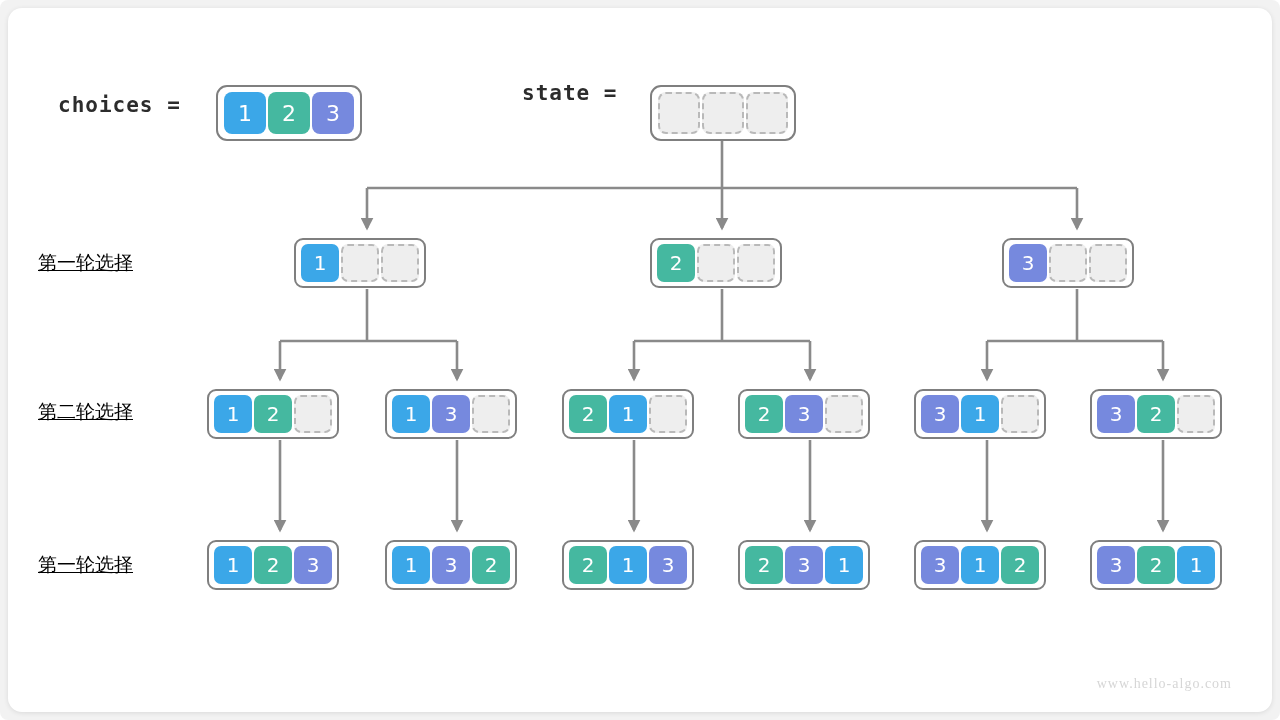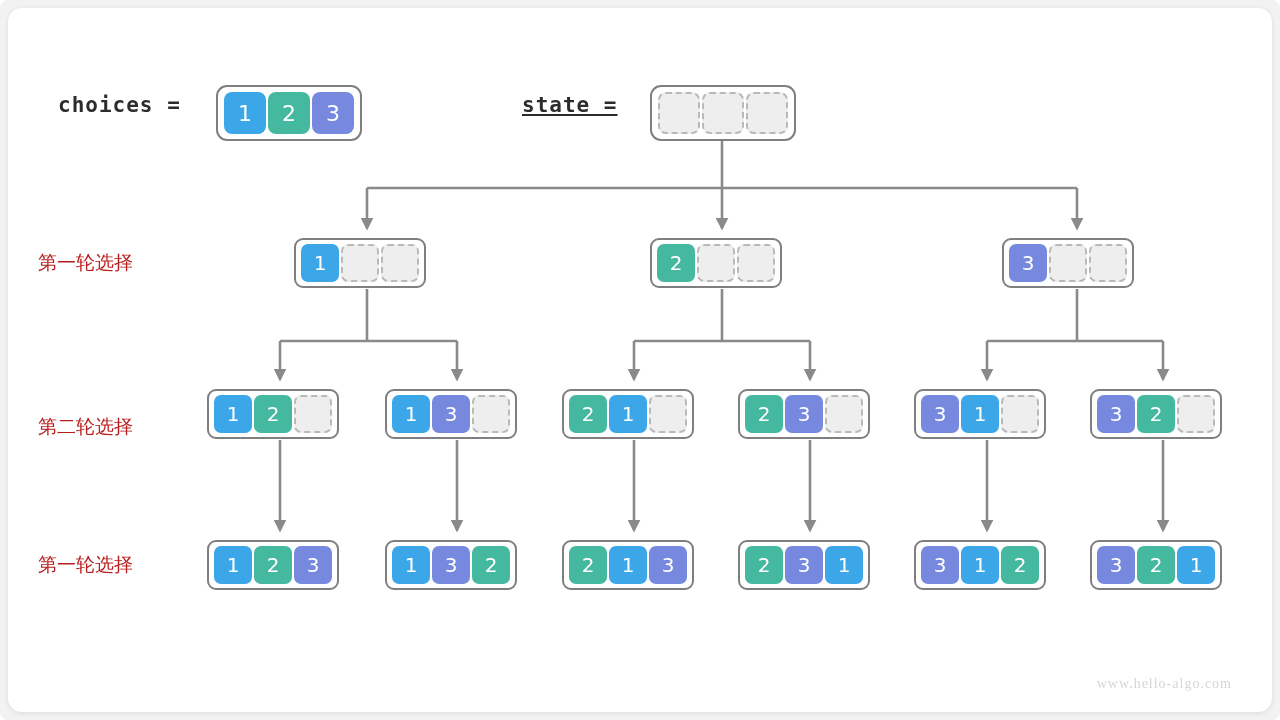--- a/index.html
+++ b/index.html
@@ -54,22 +54,23 @@
     font-weight: bold;
     color: #2c2c2c;
     letter-spacing: 1px;
     white-space: nowrap;
   }
 
   
   .row-label {
     font-family: "DejaVu Sans", "Liberation Sans", sans-serif;
     font-size: 19px;
-    color: #b91c1c;
+    color: #000000;
     white-space: nowrap;
+    text-decoration: underline;
   }
 
   
   .array {
     display: inline-flex;
     align-items: center;
     border: 2px solid #7f7f7f;
     border-radius: 9px;
     background: #ffffff;
     padding: 4px;
@@ -161,32 +162,32 @@
   <div class="abs mono-label" style="left:58px; top:93px;">choices =</div>
 
   <div class="abs" style="left:216px; top:85px;">
     <div class="array big" id="choices-array-inner">
         <div class="cell big c1">1</div>
         <div class="cell big c2">2</div>
         <div class="cell big c3">3</div>
       </div>
   </div>
 
-  <div class="abs mono-label" style="left:522px; top:93px;text-decoration:underline;">state =</div>
+  <div class="abs mono-label" style="left:522px; top:81px;">state =</div>
 
   <div class="abs" style="left:650px; top:85px;">
     <div class="array big" id="state-array-inner">
         <div class="cell big empty"></div>
         <div class="cell big empty"></div>
         <div class="cell big empty"></div>
       </div>
   </div>
 
   <div class="abs row-label" style="left:38px; top:250px;">第一轮选择</div>
-  <div class="abs row-label" style="left:38px; top:414px;">第二轮选择</div>
+  <div class="abs row-label" style="left:38px; top:399px;">第二轮选择</div>
   <div class="abs row-label" style="left:38px; top:552px;">第一轮选择</div>
 
   <div id="nodes-layer">
       <div class="abs" style="left: 294px; top: 238px;"><div class="array">
           <div class="cell c1">1</div>
           <div class="cell empty"></div>
           <div class="cell empty"></div>
         </div></div>
       <div class="abs" style="left: 650px; top: 238px;"><div class="array">
           <div class="cell c2">2</div>

